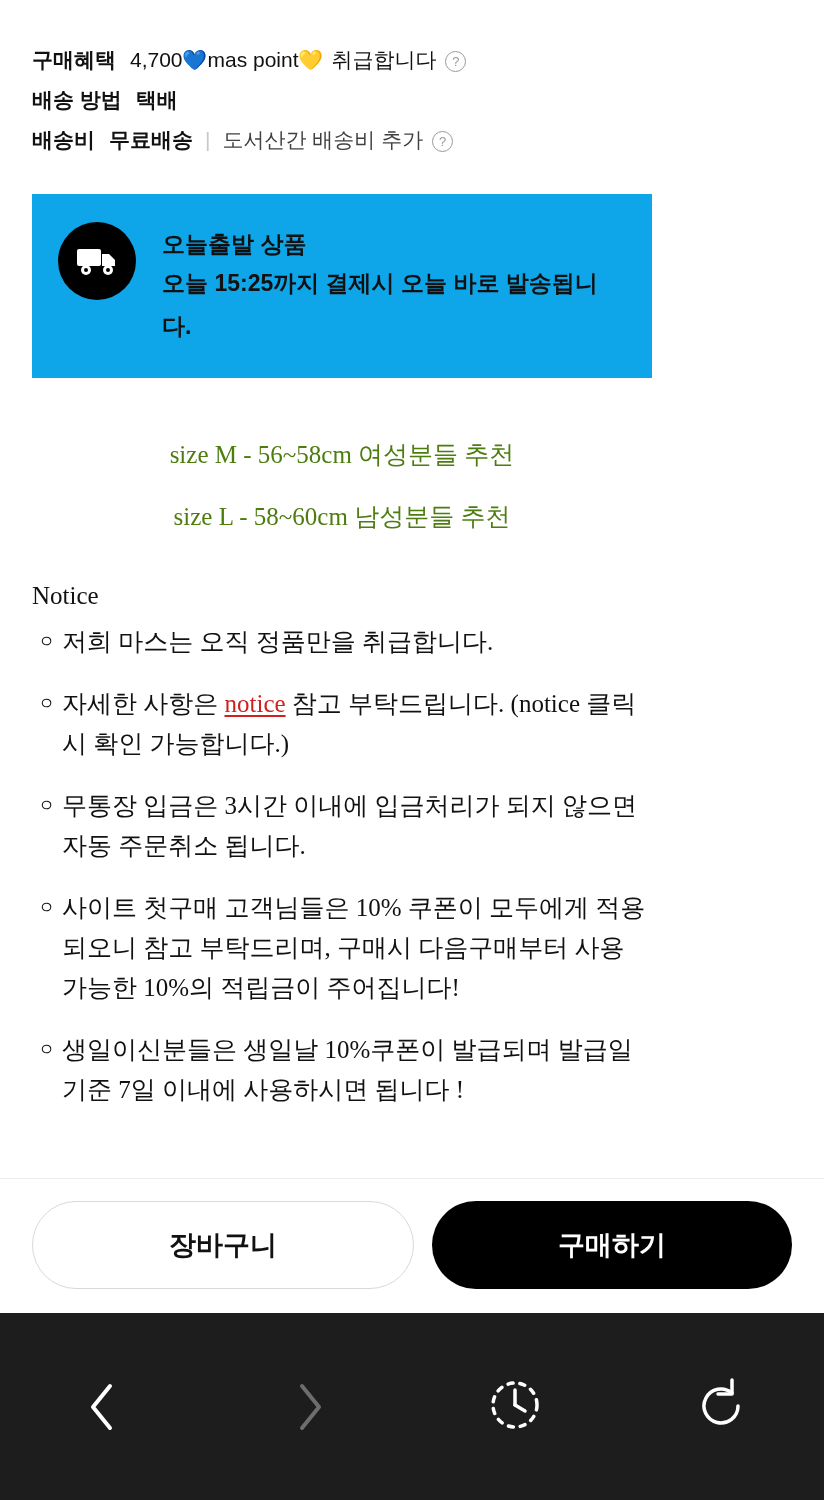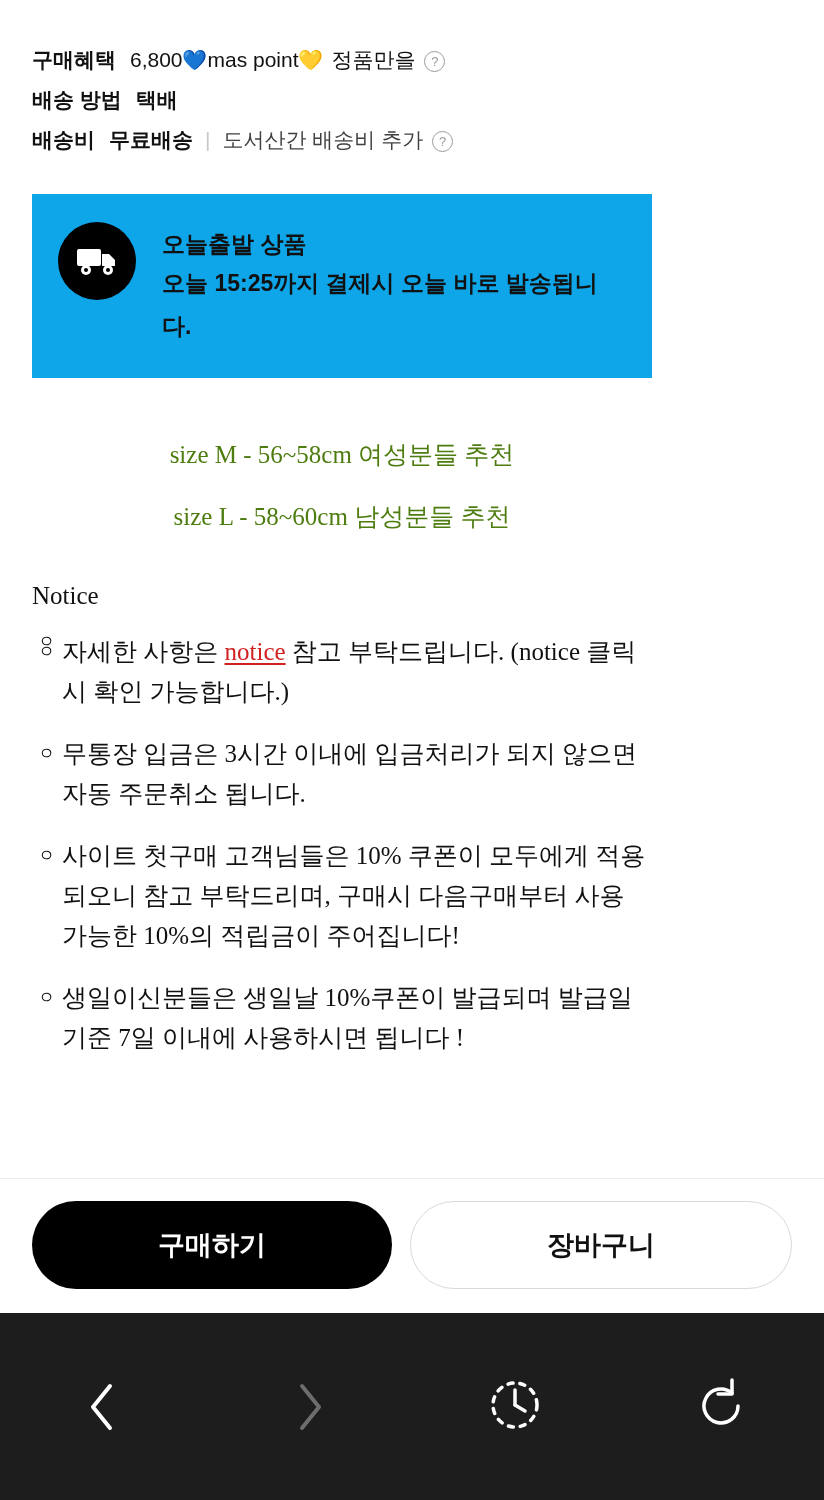--- a/index.html
+++ b/index.html
@@ -211,25 +211,25 @@
 </style>
 </head>
 <body>
 
 <div class="page">
 
   <div class="info-block">
 
     <div class="info-row">
       <span class="info-label">구매혜택</span>
-      <span class="info-value">6,800</span>
+      <span class="info-value">4,700</span>
       <span class="emoji">💙</span>
       <span class="info-value">mas point</span>
       <span class="emoji">💛</span>
-      <span class="info-value" style="margin-left:8px;">정품만을</span>
+      <span class="info-value" style="margin-left:8px;">취급합니다</span>
       <span class="help-circle">?</span>
     </div>
 
     <div class="info-row">
       <span class="info-label">배송 방법</span>
       <span class="info-value bold">택배</span>
     </div>
 
     <div class="info-row">
       <span class="info-label">배송비</span>
@@ -260,20 +260,21 @@
 
   <div class="desc">
 
     <div class="size-line">size M - 56~58cm 여성분들 추천</div>
     <div class="size-line">size L - 58~60cm 남성분들 추천</div>
 
     <div class="notice-head">Notice</div>
 
     <div class="notice-item">
       <span class="bullet">ㅇ</span>
+      <span>저희 마스는 오직 정품만을 취급합니다.</span>
     </div>
 
     <div class="notice-item">
       <span class="bullet">ㅇ</span>
       <span>자세한 사항은 </span><span class="notice-link">notice</span><span> 참고 부탁드립니다. (notice 클릭 시 확인 가능합니다.)</span>
     </div>
 
     <div class="notice-item">
       <span class="bullet">ㅇ</span>
       <span>무통장 입금은 3시간 이내에 입금처리가 되지 않으면 자동 주문취소 됩니다.</span>
@@ -285,22 +286,22 @@
     </div>
 
     <div class="notice-item">
       <span class="bullet">ㅇ</span>
       <span>생일이신분들은 생일날 10%쿠폰이 발급되며 발급일 기준 7일 이내에 사용하시면 됩니다 !</span>
     </div>
 
   </div>
 
   <div class="buybar">
+    <div class="btn btn-cart">장바구니</div>
     <div class="btn btn-buy">구매하기</div>
-    <div class="btn btn-cart">장바구니</div>
   </div>
 
   <div class="navbar">
     <div class="nav-btn">
       <span class="nav-back">
         <svg width="34" height="54" viewBox="0 0 34 54" aria-hidden="true">
           <polyline points="24,6 7,27 24,48" fill="none" stroke="#ffffff" stroke-width="4" stroke-linecap="round" stroke-linejoin="round"></polyline>
         </svg>
       </span>
     </div>

